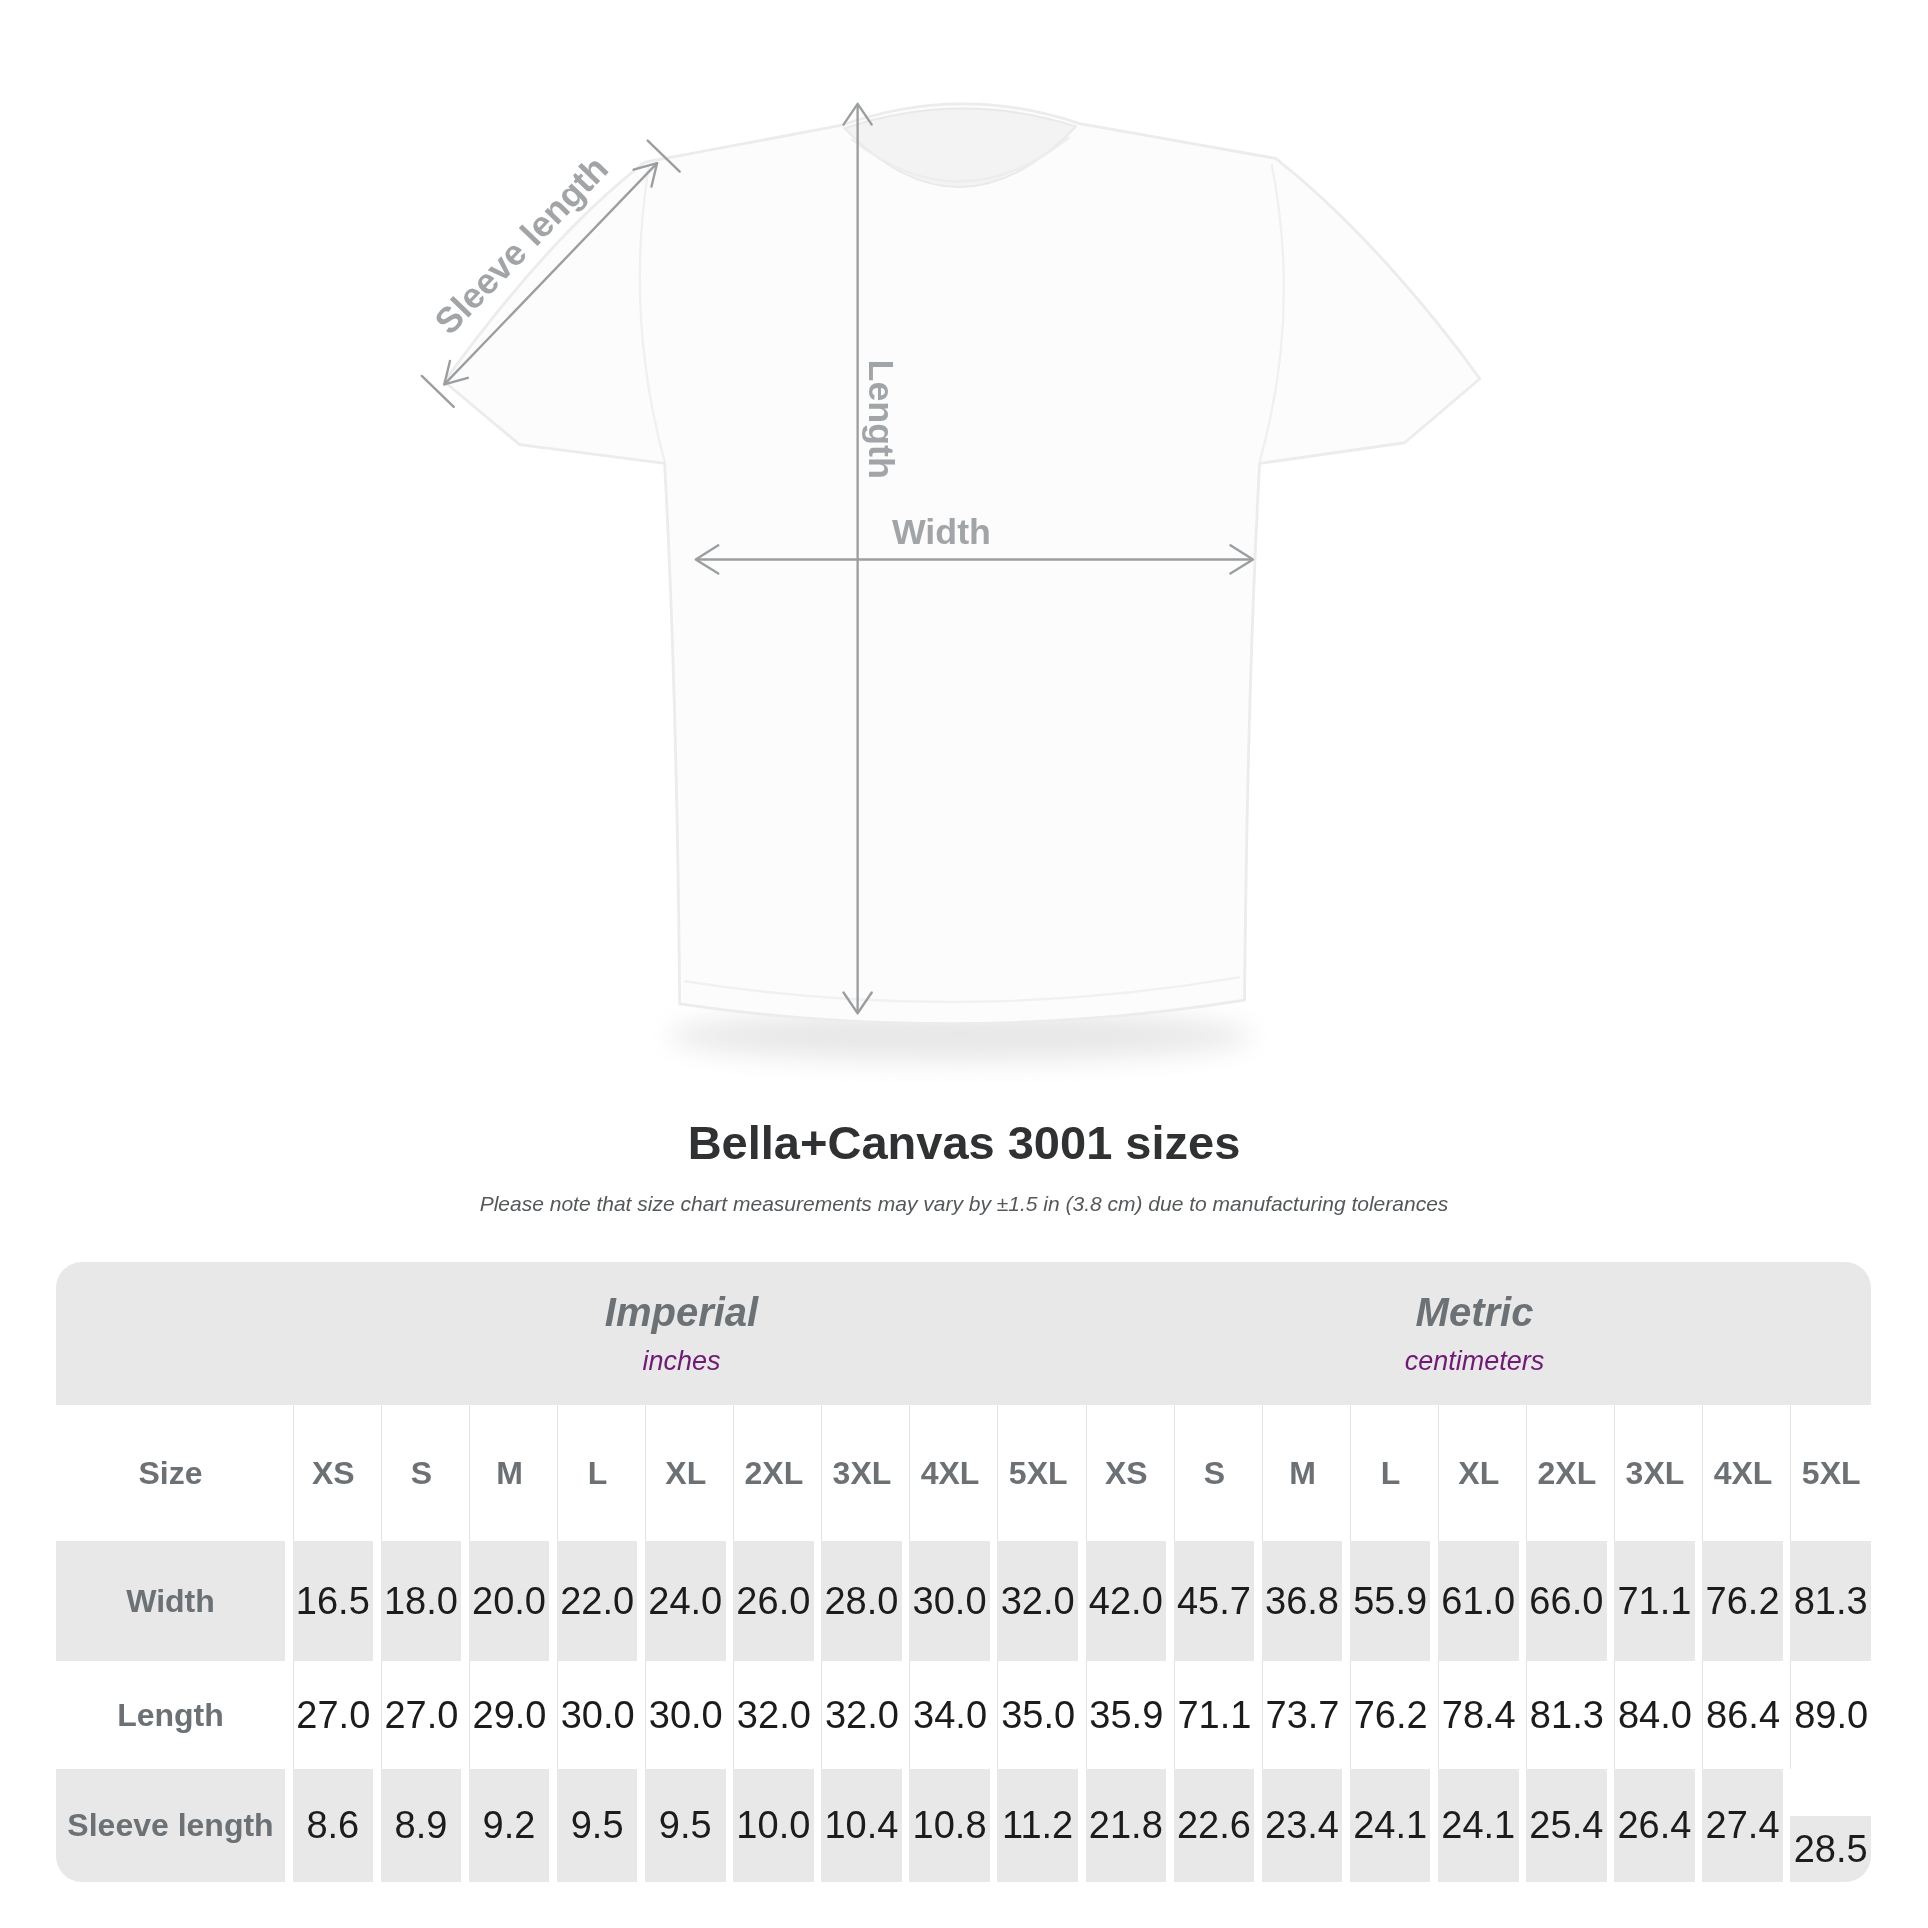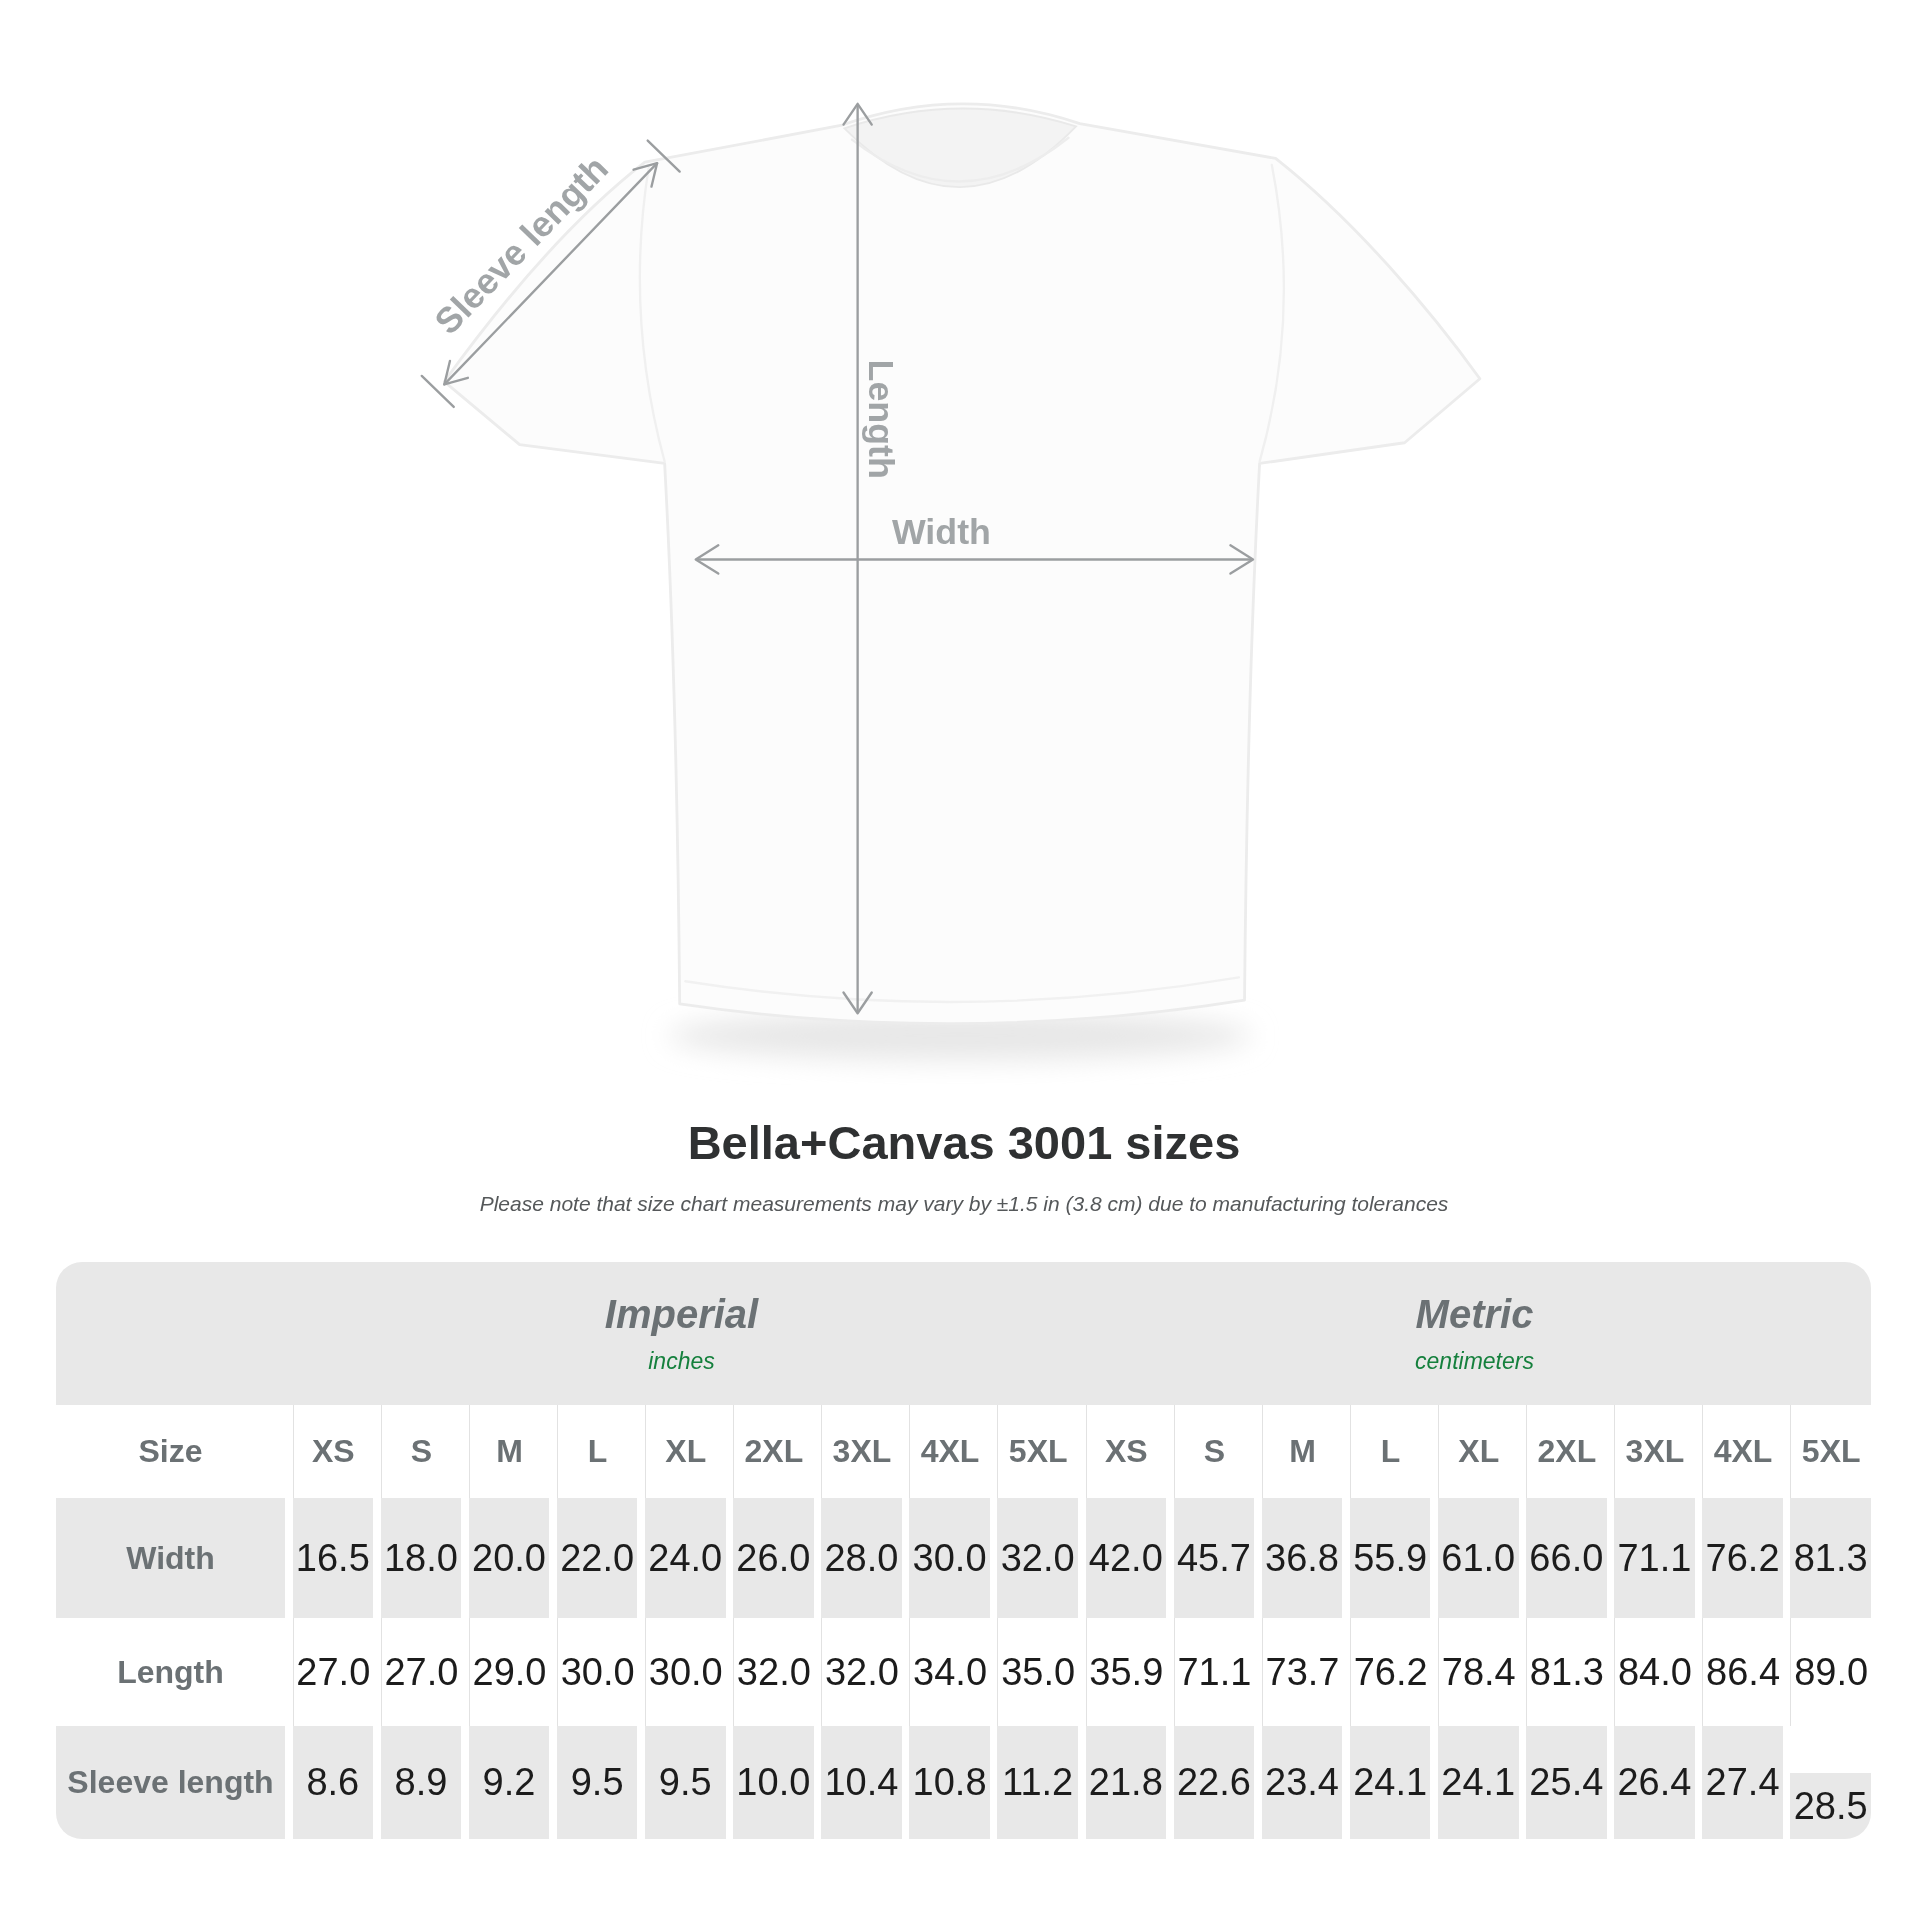--- a/index.html
+++ b/index.html
@@ -12,24 +12,24 @@
   
   .heading{position:absolute;left:0;top:1118px;width:1928px;text-align:center;}
   .title{margin:0;font-size:47px;font-weight:bold;color:#2f3132;line-height:1.05;}
   .subtitle{margin:24.5px 0 0 0;font-size:21px;font-style:italic;color:#55585a;line-height:1.1;}
   
   .size-table{position:absolute;left:56px;top:1262px;width:1815px;background:#ffffff;}
   .band{height:143px;background:#e8e8e8;border-radius:26px 26px 0 0;display:flex;}
   .band .spacer{width:229px;}
   .band .group{flex:1;display:flex;flex-direction:column;align-items:center;justify-content:center;}
   .group-name{font-size:40px;font-weight:bold;font-style:italic;color:#6b7174;}
-  .group-unit{font-size:23px;font-style:italic;color:#15803d;margin-top:11.3px;}
+  .group-unit{font-size:27px;font-style:italic;color:#701a75;margin-top:11.3px;}
   .trow{display:grid;grid-template-columns:229px repeat(18,1fr);column-gap:7.5px;}
   .trow .cell{display:flex;align-items:center;justify-content:center;}
-  .r-header{height:93px;}
+  .r-header{height:136px;}
   .r-width{height:120px;}
   .r-length{height:108px;}
   .r-sleeve{height:113px;}
   .r-width .cell,.r-sleeve .cell{background:#e8e8e8;}
   .r-header .cell + .cell,.r-length .cell + .cell{border-left:1.9px solid #e2e2e2;}
   .r-sleeve .cell:first-child{border-bottom-left-radius:26px;}
   .r-sleeve .cell:last-child{border-bottom-right-radius:26px;margin-top:47px;}
   .cell.label,.cell.head{font-weight:bold;font-size:32px;color:#6b7174;}
   .cell.val{font-size:38px;color:#1c1c1c;}
   

